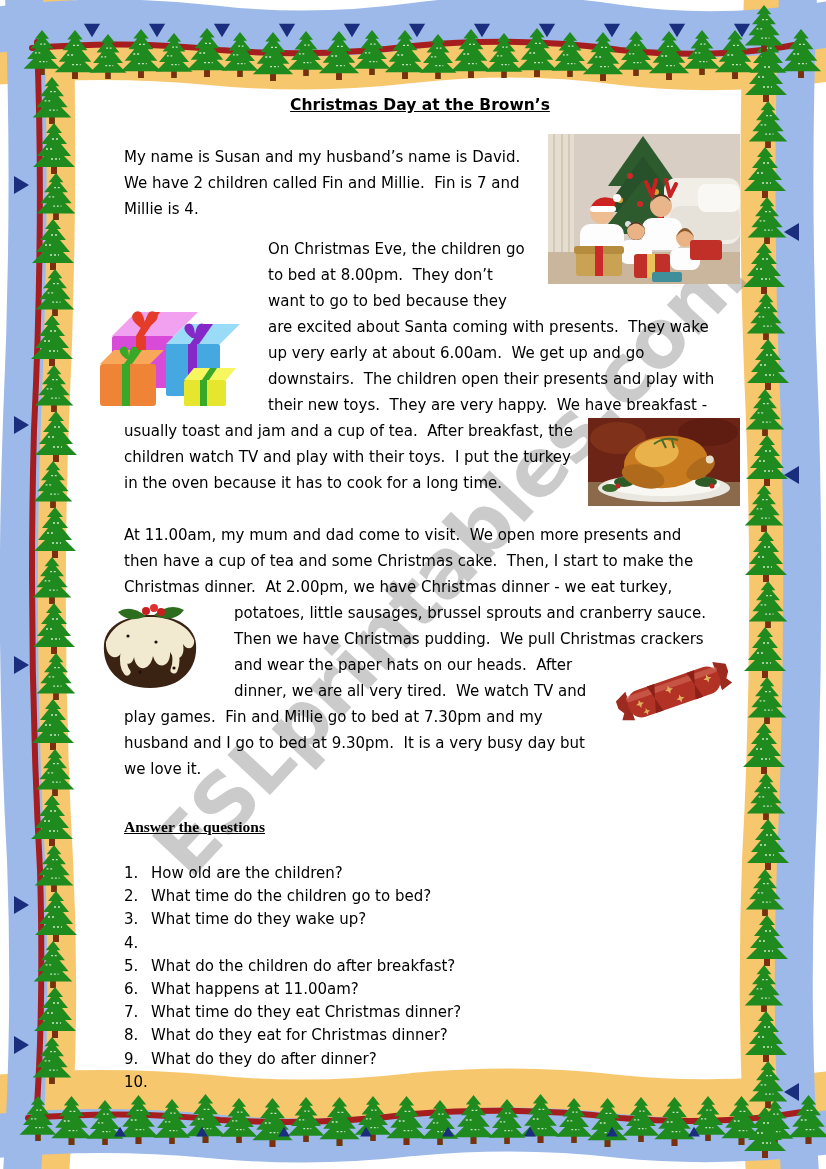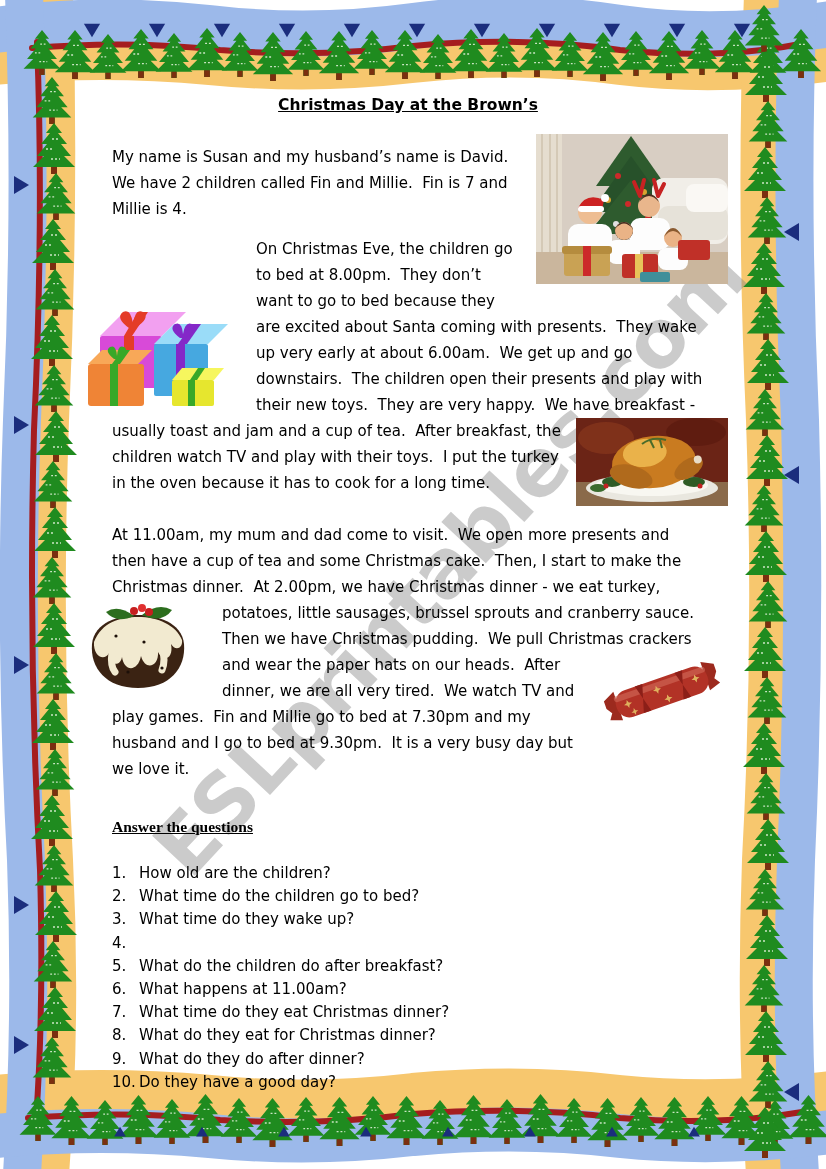--- a/index.html
+++ b/index.html
@@ -3,21 +3,21 @@
 <meta charset="utf-8">
 <style>
   html,body{margin:0;padding:0;background:#fff;}
   .page{position:relative;width:826px;height:1169px;background:#fff;overflow:hidden;
         font-family:"DejaVu Sans",sans-serif;color:#000;}
   .border-svg{position:absolute;left:0;top:0;width:826px;height:1169px;z-index:0;}
   .watermark{position:absolute;left:-40px;top:515px;width:980px;text-align:center;
              transform:rotate(-47deg);font-size:80px;font-weight:bold;
              color:rgba(130,130,130,0.42);letter-spacing:-1px;z-index:1;pointer-events:none;
              white-space:nowrap;}
-  .content{position:absolute;left:112px;top:96px;width:592px;z-index:2;}
+  .content{position:absolute;left:124px;top:96px;width:592px;z-index:2;}
   .title{text-align:center;font-size:15.5px;font-weight:bold;}
   .title span{text-decoration:underline;}
   .passage{font-size:15px;line-height:26px;white-space:pre-wrap;margin:0;}
   .p1{margin-top:30px;}
   .p2{margin-top:14px;}
   .p3{margin-top:26px;}
   .ph{display:block;}
   .ph svg{display:block;}
   .family-ph{float:right;width:192px;height:150px;margin:-10px -24px 10px 14px;}
   .presents-ph{float:left;width:160px;height:172px;margin:0 16px 4px -32px;padding-top:0;}
@@ -373,18 +373,17 @@
         <div class="q-item">
             <span class="q-num">8.</span>
             <span>What do they eat for Christmas dinner?</span>
           </div>
         <div class="q-item">
             <span class="q-num">9.</span>
             <span>What do they do after dinner?</span>
           </div>
         <div class="q-item">
             <span class="q-num">10.</span>
-            <span>Do they have a good day?</span>
           </div>
       </div>
     </div>
   </div>
 </div>
 
 </body></html>

